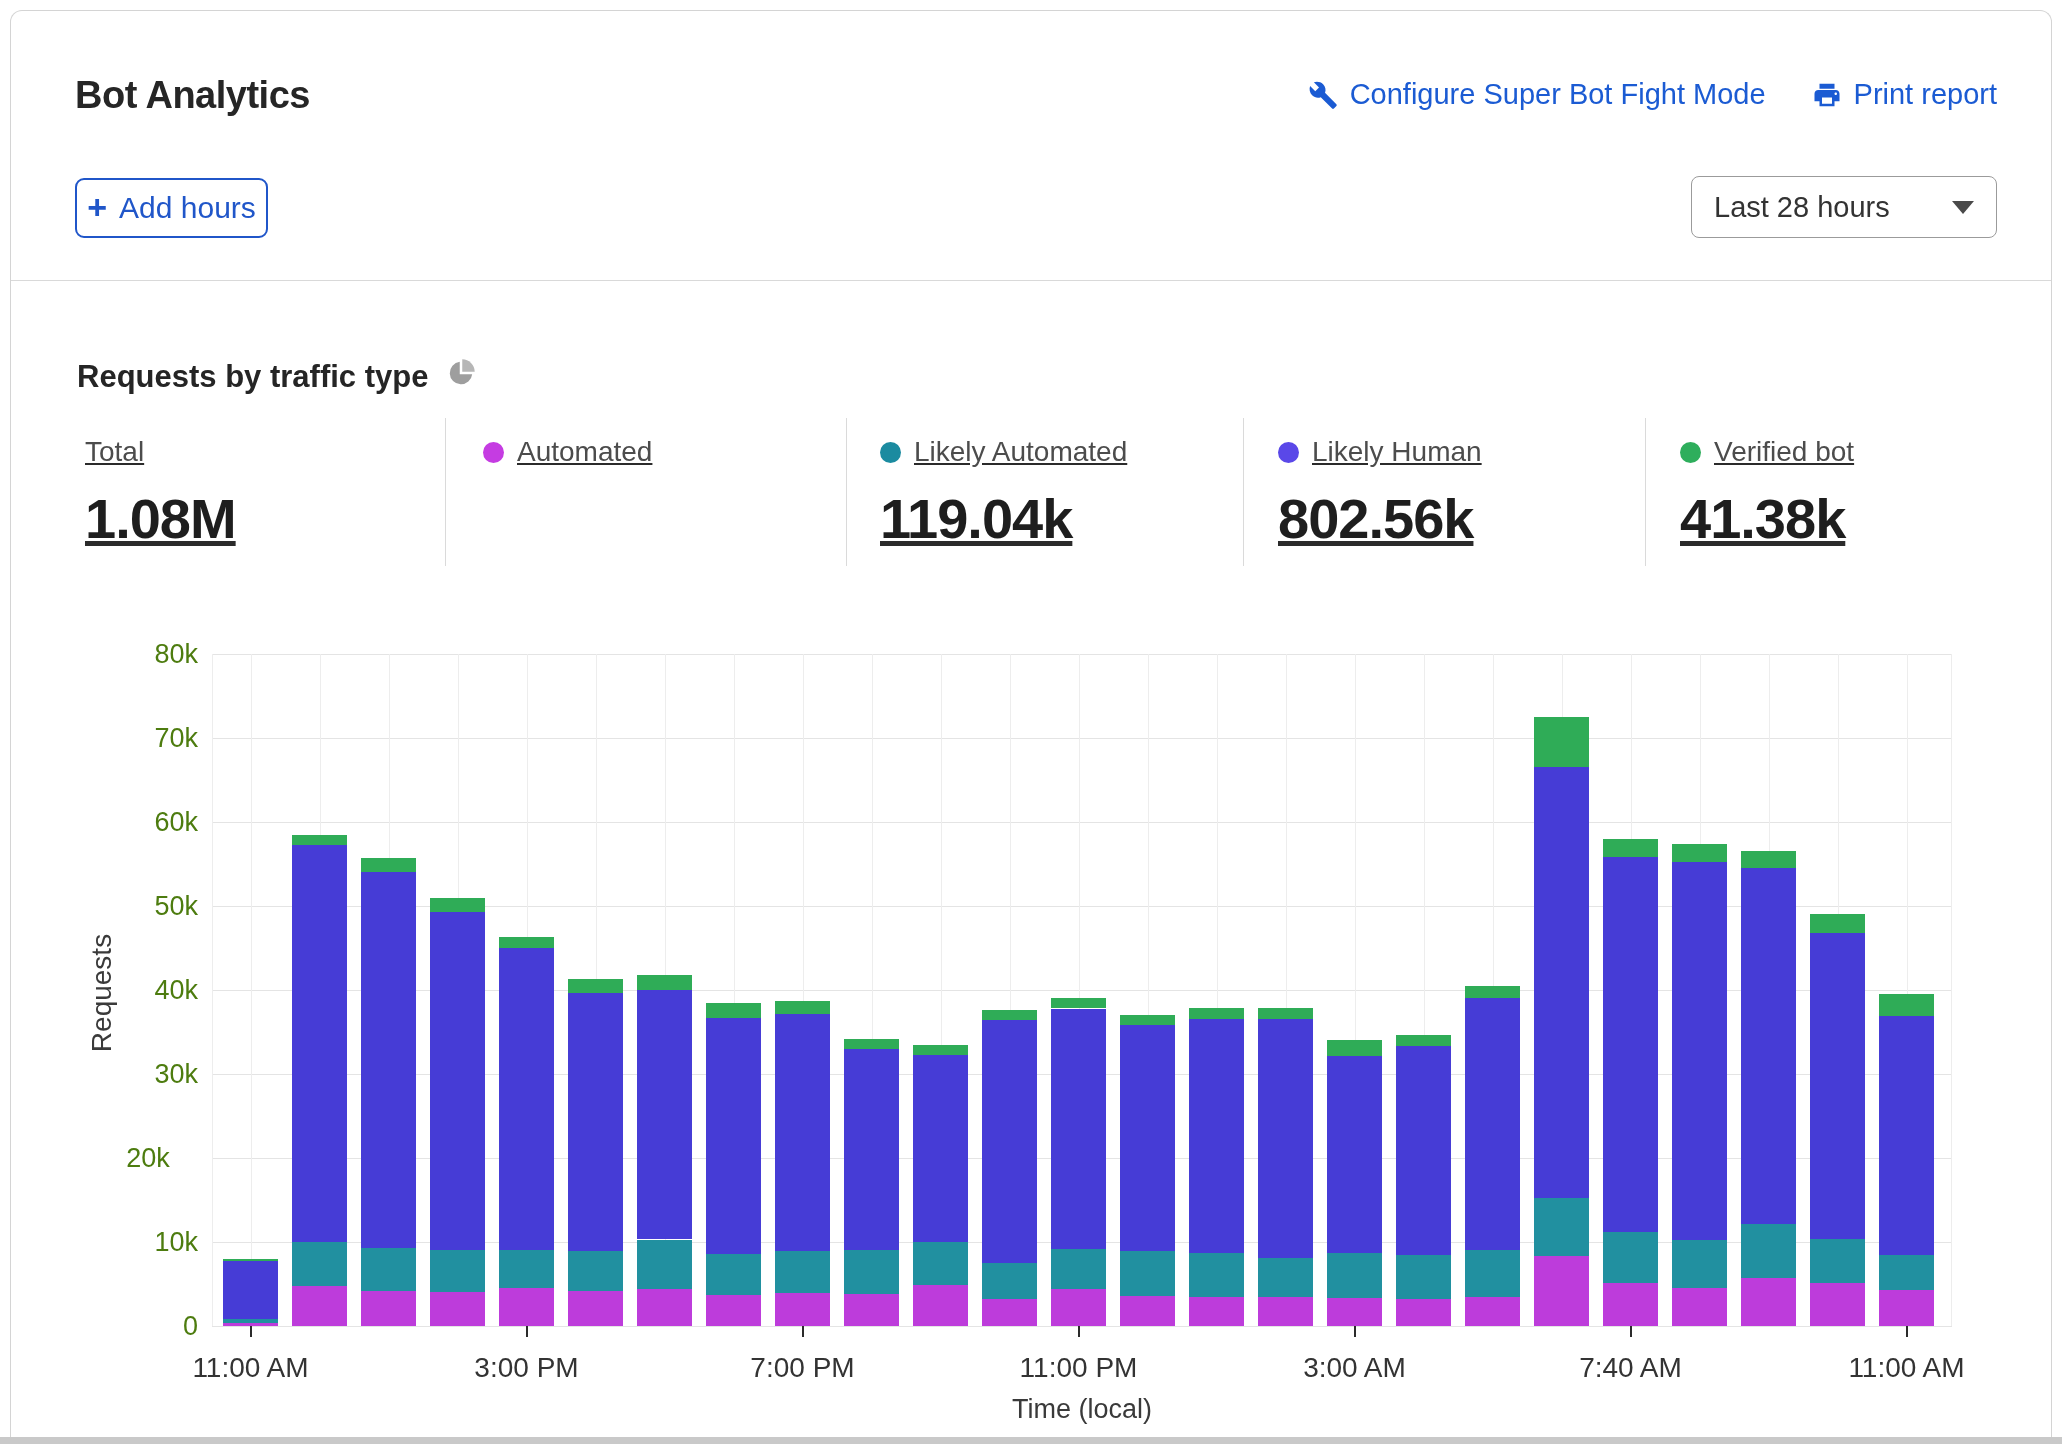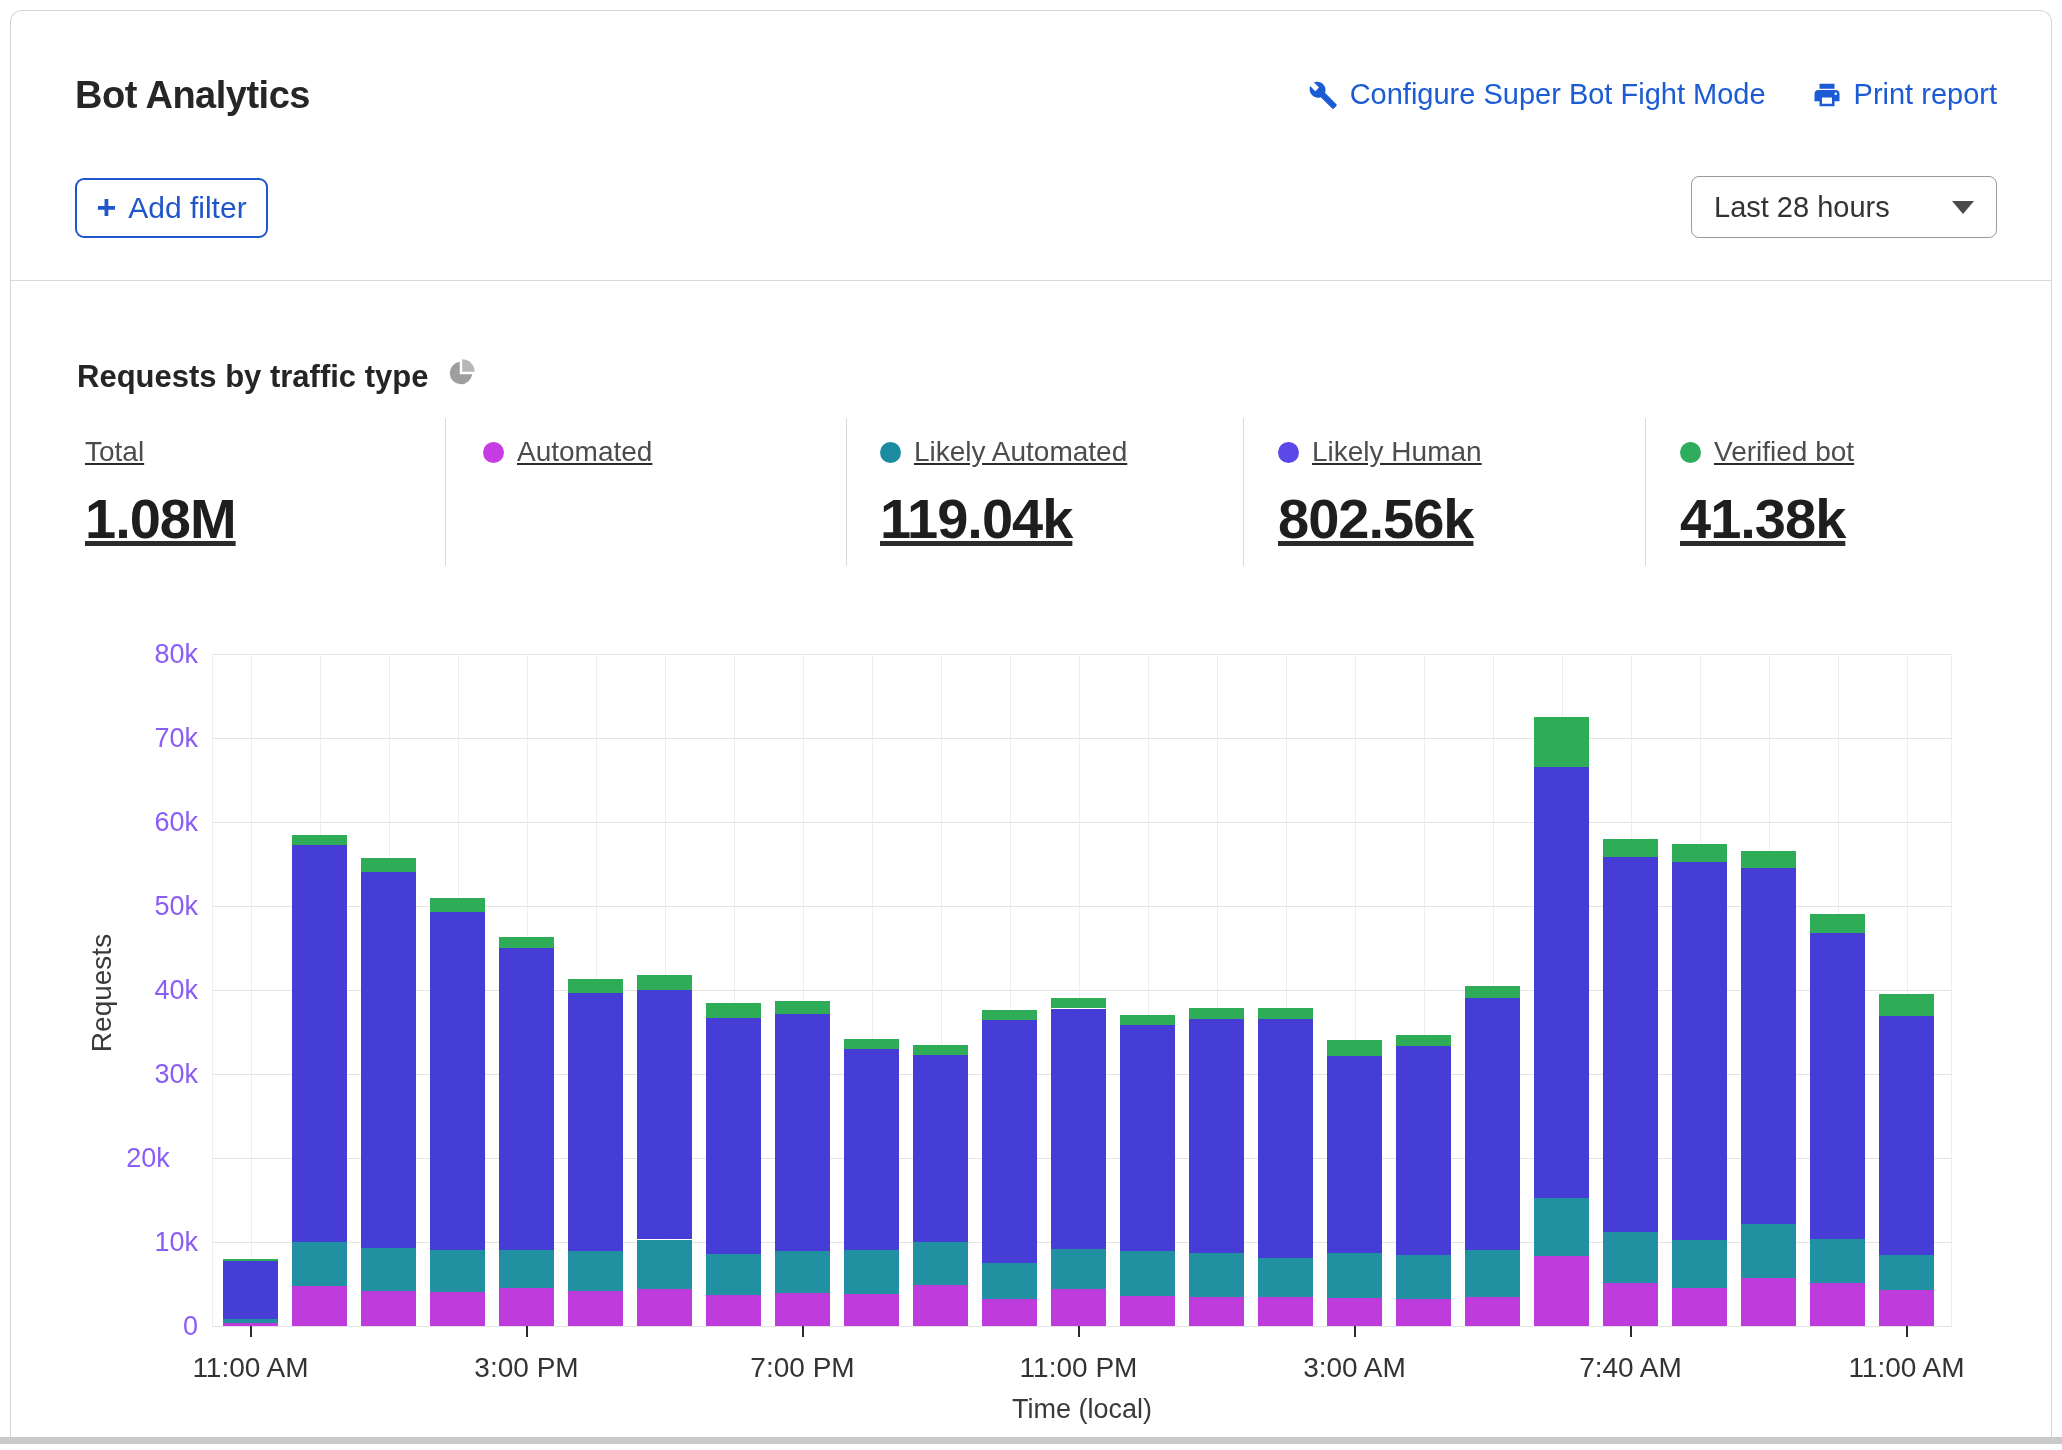--- a/index.html
+++ b/index.html
@@ -34,21 +34,21 @@
   .dot{width:21px;height:21px;border-radius:50%;flex:0 0 auto;}
   .stat-value{margin-top:18px;font-size:56px;font-weight:700;color:#1e1e1e;letter-spacing:-1px;}
   .stat-divider{top:418px;width:1px;height:148px;background:#dadada;}
 
   
   .plot{left:212px;top:654px;width:1740px;height:672px;}
   .gl-h{position:absolute;left:0;width:1740px;height:1px;background:#e4e4e4;}
   .gl-v{position:absolute;top:0;width:1px;height:672px;background:#ededed;}
   .bar{position:absolute;bottom:0;width:55px;height:672px;}
   .seg{position:absolute;left:0;width:55px;}
-  .ylab{position:absolute;width:100px;text-align:right;font-size:27px;color:#8b5cf6;line-height:34px;}
+  .ylab{position:absolute;width:100px;text-align:right;font-size:27px;color:#4d7c0f;line-height:34px;}
   .yaxis-title{left:102px;top:993px;transform:translate(-50%,-50%) rotate(-90deg);font-size:28px;color:#3a3a3a;}
   .xlab{position:absolute;width:180px;text-align:center;font-size:28px;color:#333;}
   .xtick{position:absolute;width:2px;height:11px;background:#2b2b2b;}
   .xaxis-title{left:212px;top:1394px;width:1740px;text-align:center;font-size:27px;color:#3a3a3a;}
 </style>
 </head>
 <body>
 
 <div class="abs card"></div>
 <div class="abs bottom-band"></div>
@@ -70,21 +70,21 @@
       <svg width="30" height="30" viewBox="0 0 24 24" fill="#1b5bd3">
           <path d="M19 8H5c-1.66 0-3 1.34-3 3v6h4v4h12v-4h4v-6c0-1.66-1.34-3-3-3zm-3 11H8v-5h8v5zm3-7c-.55 0-1-.45-1-1s.45-1 1-1 1 .45 1 1-.45 1-1 1zm-1-9H6v4h12V3z"></path>
         </svg>
     </span>
     <span>Print report</span>
   </div>
 </div>
 
 <button class="abs add-filter">
   <span class="plus">+</span>
-  <span>Add filter</span>
+  <span>Add hours</span>
 </button>
 
 <div class="abs time-select" role="listbox">
   <span>Last 28 hours</span>
   <span class="caret"></span>
 </div>
 
 <div class="abs panel-title">
   <span>Requests by traffic type</span>
   <span>

